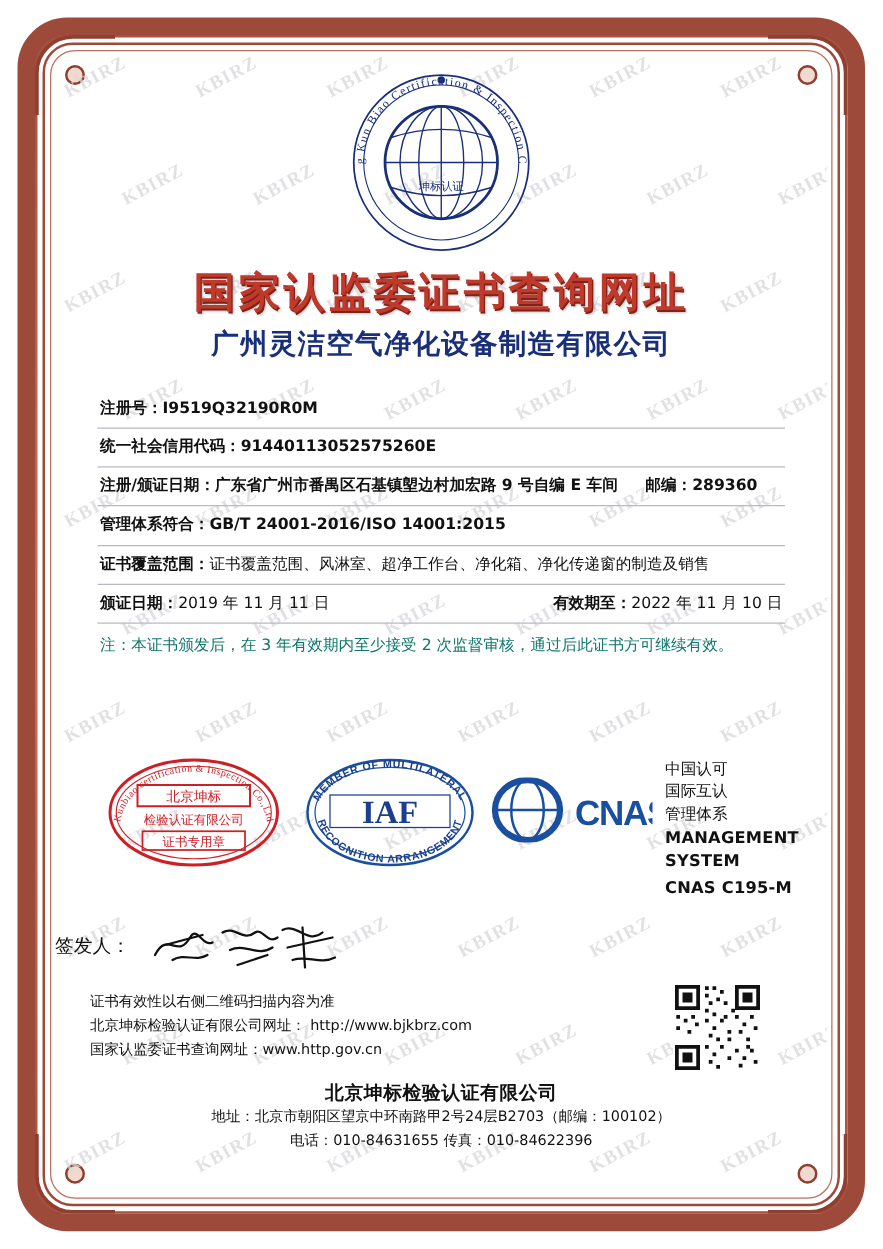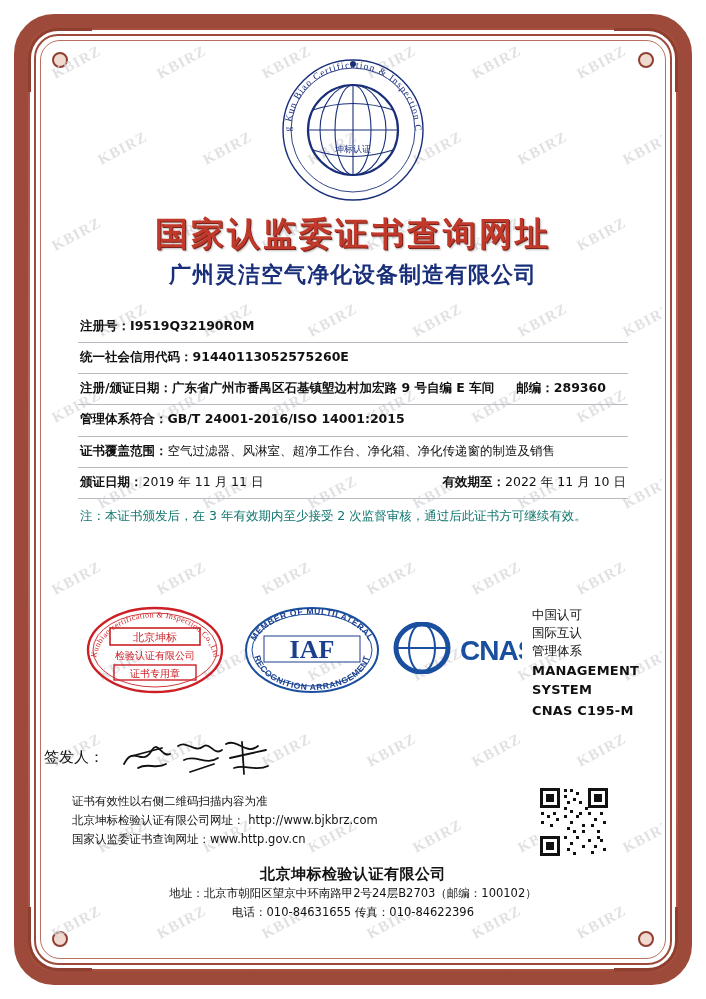--- a/index.html
+++ b/index.html
@@ -416,21 +416,21 @@
 
       <div class="field-row">
         <span class="lbl">注册/颁证日期：</span><span class="val">广东省广州市番禺区石基镇塱边村加宏路 9 号自编 E 车间</span><span style="display:inline-block;width:22px"></span><span class="lbl">邮编：</span><span class="val">289360</span>
       </div>
 
       <div class="field-row">
         <span class="lbl">管理体系符合：</span><span class="val">GB/T 24001-2016/ISO 14001:2015</span>
       </div>
 
       <div class="field-row plain">
-        <span class="lbl">证书覆盖范围：</span><span class="val">空气过滤器、风淋室、超净工作台、净化箱、净化传递窗的制造及销售</span>
+        <span class="lbl">证书覆盖范围：</span><span class="val">证书覆盖范围、风淋室、超净工作台、净化箱、净化传递窗的制造及销售</span>
       </div>
 
       <div class="field-row plain">
         <div class="row-split">
           <span><span class="lbl">颁证日期：</span><span>2019 年 11 月 11 日</span></span>
           <span><span class="lbl">有效期至：</span><span>2022 年 11 月 10 日</span></span>
         </div>
       </div>
 
       <div class="note-row">注：本证书颁发后，在 3 年有效期内至少接受 2 次监督审核，通过后此证书方可继续有效。</div>

